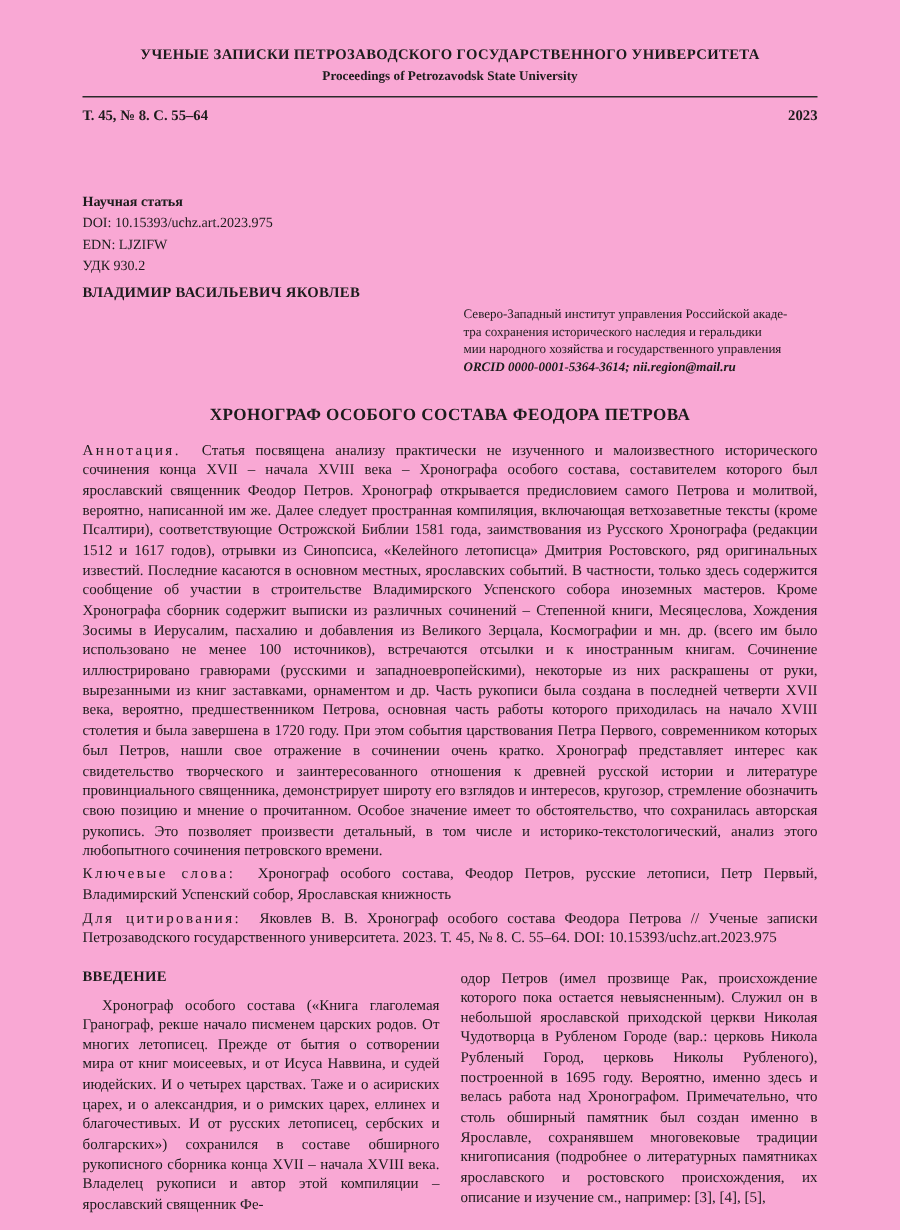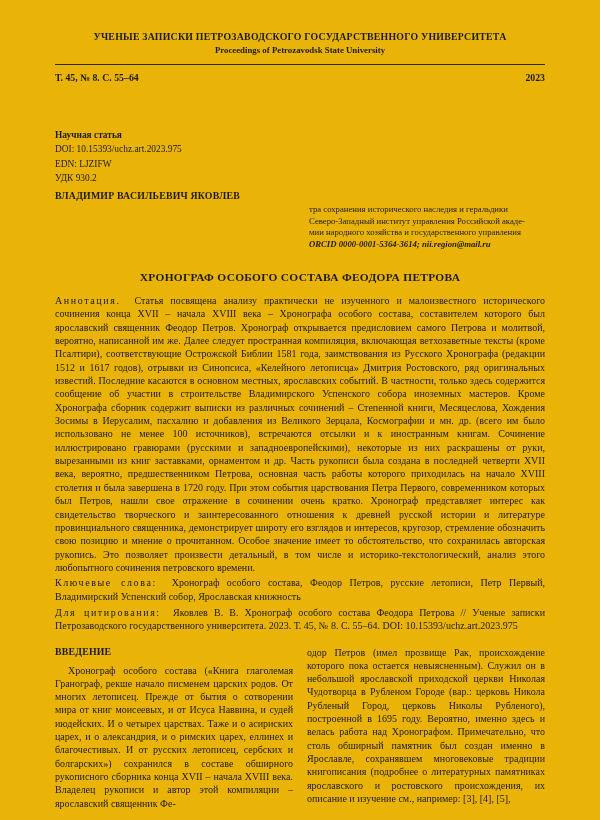--- a/index.html
+++ b/index.html
@@ -6,21 +6,21 @@
   html, body { background: #ffffff; }
   body {
     width: 600px; height: 820px;
     font-family: "Liberation Serif", serif;
     color: #1c1c1c;
     overflow: hidden;
   }
   .page {
     width: 600px; height: 820px;
     padding: 31px 55px 0 55px;
-    background: #eab308;
+    background: #f9a8d4;
   }
   .journal-title-ru {
     text-align: center; font-weight: bold;
     font-size: 9.8px; letter-spacing: 0.25px;
   }
   .journal-title-en {
     text-align: center; font-weight: bold;
     font-size: 8.8px; margin-top: 3px;
   }
   .header-rule {
@@ -97,22 +97,22 @@
     <span class="article-type">Научная статья</span>
   </div>
 
   <div class="meta-line">DOI: 10.15393/uchz.art.2023.975</div>
   <div class="meta-line">EDN: LJZIFW</div>
   <div class="meta-line">УДК 930.2</div>
 
   <div class="author-block">
     <div class="author-name">ВЛАДИМИР ВАСИЛЬЕВИЧ ЯКОВЛЕВ</div>
     <div class="affiliation">
+      <span class="line">Северо-Западный институт управления Российской акаде-</span>
       <span class="line">тра сохранения исторического наследия и геральдики</span>
-      <span class="line">Северо-Западный институт управления Российской акаде-</span>
       <span class="line">мии народного хозяйства и государственного управления</span>
     </div>
     <div class="orcid-line">ORCID 0000-0001-5364-3614; nii.region@mail.ru</div>
   </div>
 
   <div class="article-title">ХРОНОГРАФ ОСОБОГО СОСТАВА ФЕОДОРА ПЕТРОВА</div>
 
   <p class="abstract"><span class="spaced-label">Аннотация.</span>&nbsp; <span>Статья посвящена анализу практически не изученного и малоизвестного исторического сочинения конца XVII – начала XVIII века – Хронографа особого состава, составителем которого был ярославский священник Феодор Петров. Хронограф открывается предисловием самого Петрова и молитвой, вероятно, написанной им же. Далее следует пространная компиляция, включающая ветхозаветные тексты (кроме Псалтири), соответствующие Острожской Библии 1581 года, заимствования из Русского Хронографа (редакции 1512 и 1617 годов), отрывки из Синопсиса, «Келейного летописца» Дмитрия Ростовского, ряд оригинальных известий. Последние касаются в основном местных, ярославских событий. В частности, только здесь содержится сообщение об участии в строительстве Владимирского Успенского собора иноземных мастеров. Кроме Хронографа сборник содержит выписки из различных сочинений – Степенной книги, Месяцеслова, Хождения Зосимы в Иерусалим, пасхалию и добавления из Великого Зерцала, Космографии и мн. др. (всего им было использовано не менее 100 источников), встречаются отсылки и к иностранным книгам. Сочинение иллюстрировано гравюрами (русскими и западноевропейскими), некоторые из них раскрашены от руки, вырезанными из книг заставками, орнаментом и др. Часть рукописи была создана в последней четверти XVII века, вероятно, предшественником Петрова, основная часть работы которого приходилась на начало XVIII столетия и была завершена в 1720 году. При этом события царствования Петра Первого, современником которых был Петров, нашли свое отражение в сочинении очень кратко. Хронограф представляет интерес как свидетельство творческого и заинтересованного отношения к древней русской истории и литературе провинциального священника, демонстрирует широту его взглядов и интересов, кругозор, стремление обозначить свою позицию и мнение о прочитанном. Особое значение имеет то обстоятельство, что сохранилась авторская рукопись. Это позволяет произвести детальный, в том числе и историко-текстологический, анализ этого любопытного сочинения петровского времени.</span></p>
 
   <p class="keywords"><span class="spaced-label">Ключевые слова:</span>&nbsp; <span>Хронограф особого состава, Феодор Петров, русские летописи, Петр Первый, Владимирский Успенский собор, Ярославская книжность</span></p>

